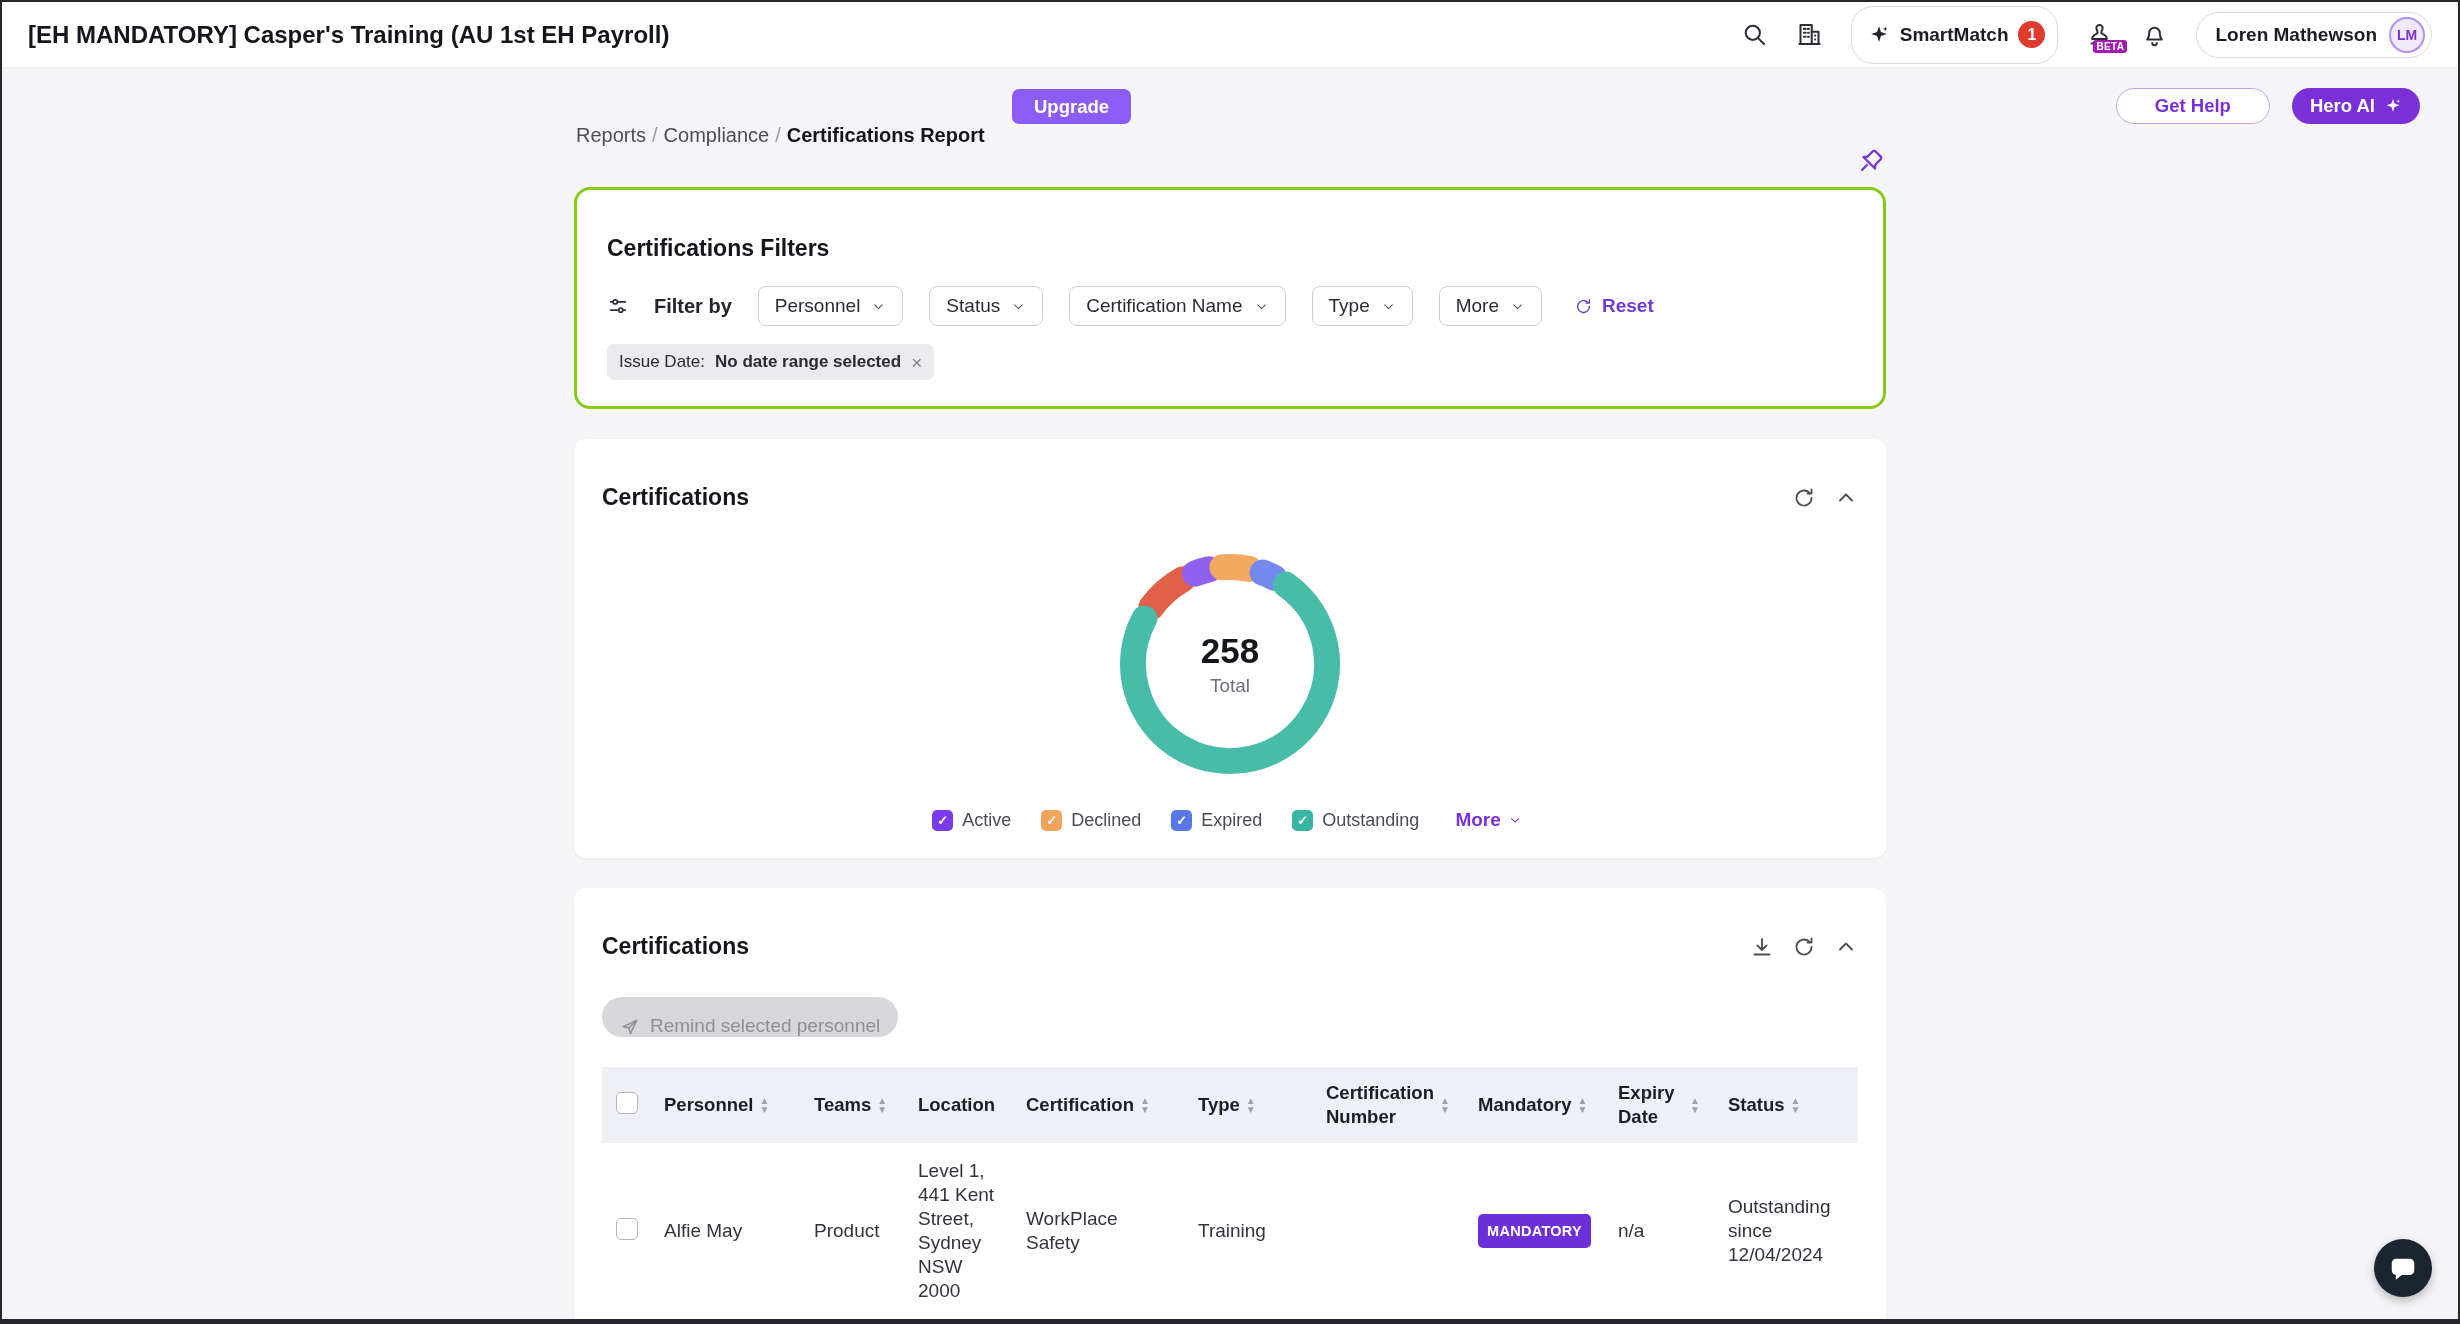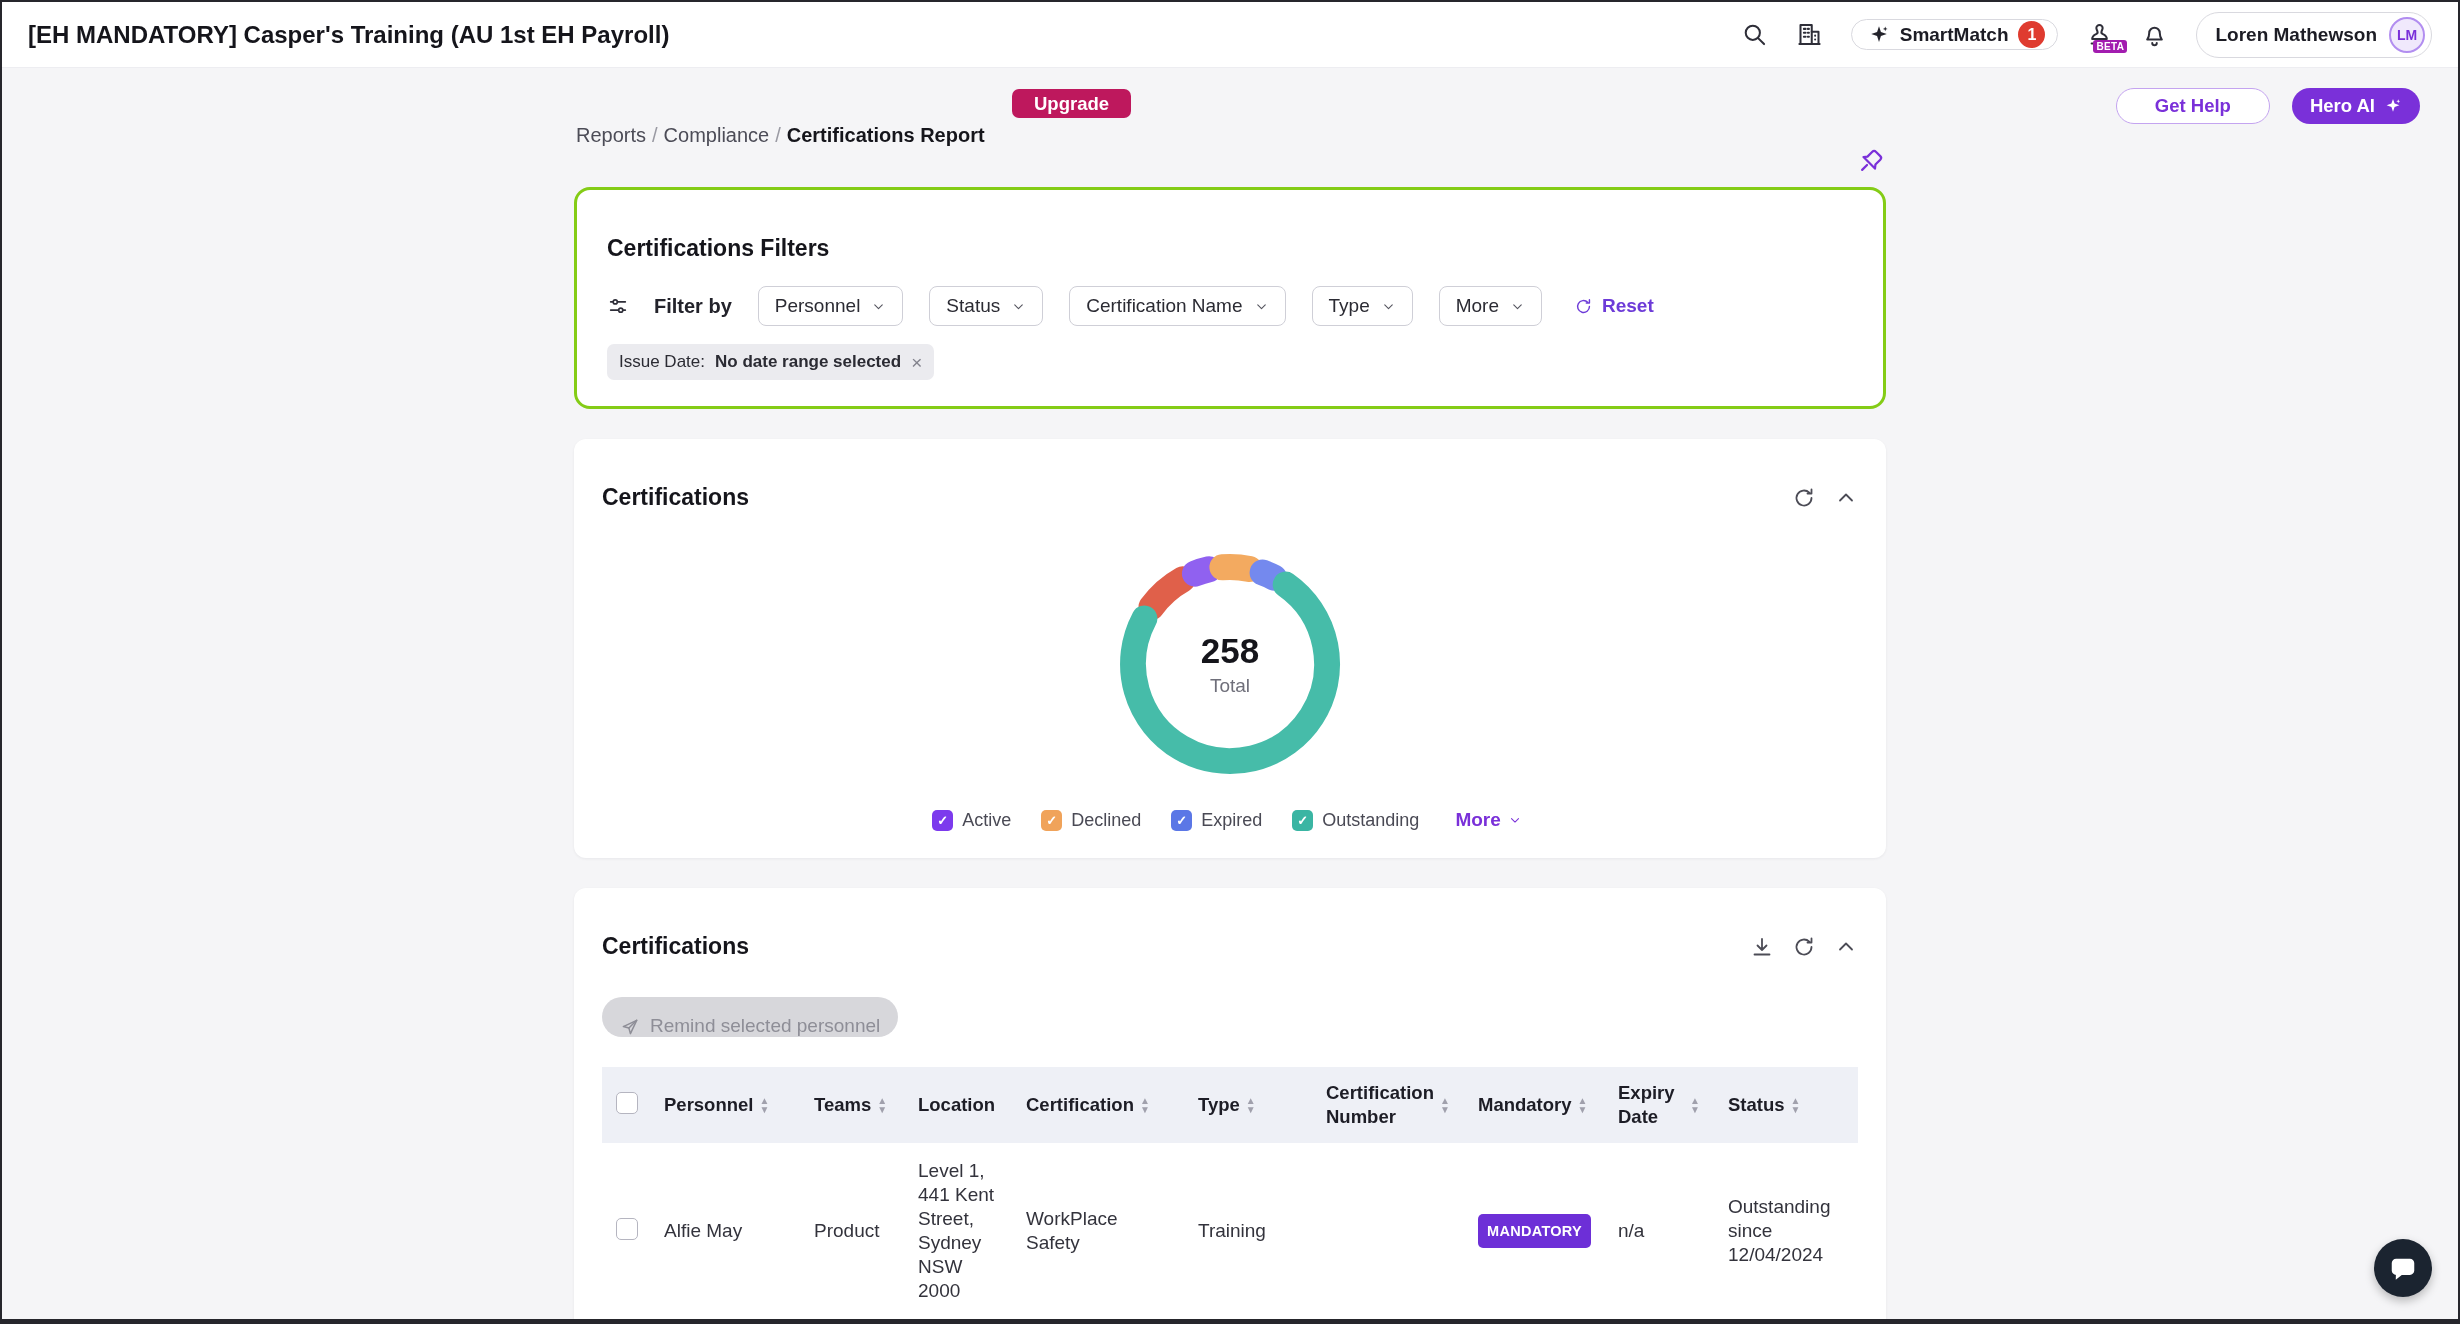--- a/index.html
+++ b/index.html
@@ -9,33 +9,33 @@
             border:2px solid #26262c;border-bottom-width:5px;}
 
   
   .topbar{height:66px;background:#fff;display:flex;align-items:center;justify-content:space-between;
           padding:0 26px;border-bottom:1px solid #ededf1;}
   .tb-title{font-size:24px;font-weight:700;color:#15151b;white-space:nowrap;}
   .tb-right{display:flex;align-items:center;gap:28px;}
   .icon-btn{background:none;border:none;padding:0;cursor:pointer;color:#2e2e38;display:flex;align-items:center;position:relative;}
   .icon-btn svg{width:27px;height:27px;}
   .pill{display:flex;align-items:center;gap:10px;border:1px solid #d9d9df;border-radius:22px;background:#fff;
-        height:31px;padding:0 12px 0 16px;font-size:19px;font-weight:700;color:#1c1c24;cursor:pointer;}
+        height:58px;padding:0 12px 0 16px;font-size:19px;font-weight:700;color:#1c1c24;cursor:pointer;}
   .pill svg{width:22px;height:22px;}
   .badge-red{background:#df3b2f;color:#fff;border-radius:50%;min-width:27px;height:27px;display:flex;
              align-items:center;justify-content:center;font-size:16px;font-weight:700;}
   .beta{position:absolute;right:-14px;bottom:-5px;background:#a21caf;color:#fff;font-size:10px;font-weight:700;
         padding:1px 3px;border-radius:3px;letter-spacing:.4px;}
   .user-pill{display:flex;align-items:center;gap:12px;border:1px solid #d9d9df;border-radius:24px;height:46px;
              padding:0 6px 0 18px;background:#fff;font-size:19px;font-weight:600;color:#1c1c24;cursor:pointer;}
   .avatar{width:36px;height:36px;border-radius:50%;background:#f0e9fc;border:2px solid #b28ef0;color:#7a30d9;
           font-size:14px;font-weight:700;display:flex;align-items:center;justify-content:center;}
 
   
-  .hdr-upgrade{position:absolute;left:1010px;top:87px;height:29px;padding:0 22px;background:#be185d;color:#fff;
+  .hdr-upgrade{position:absolute;left:1010px;top:87px;height:35px;padding:0 22px;background:#8b5cf6;color:#fff;
                border:none;border-radius:7px;font-size:18.5px;font-weight:600;cursor:pointer;}
   .breadcrumb{position:absolute;left:574px;top:122px;display:flex;gap:6px;font-size:20px;align-items:center;}
   .bc-link{color:#4c4c57;cursor:pointer;}
   .bc-sep{color:#9a9aa3;}
   .bc-current{font-weight:700;color:#15151b;}
   .hdr-actions{position:absolute;right:38px;top:86px;display:flex;gap:22px;align-items:center;}
   .btn-outline{height:36px;border-radius:20px;border:1.5px solid #c4a4f0;background:#fff;color:#7a30d9;
                font-size:18.5px;font-weight:600;padding:0 38px;cursor:pointer;}
   .btn-hero{height:36px;border-radius:20px;border:none;background:#7a30d9;color:#fff;font-size:18.5px;
             font-weight:600;padding:0 18px;display:flex;align-items:center;gap:9px;cursor:pointer;}

